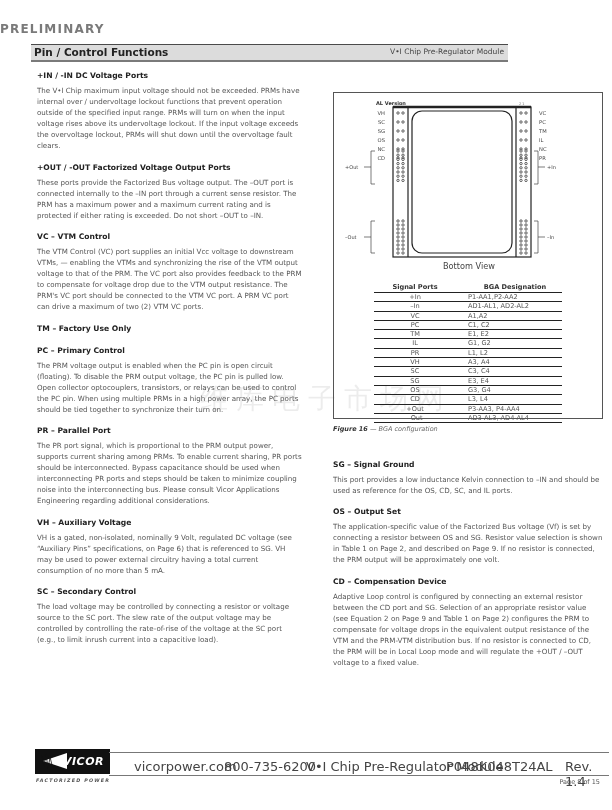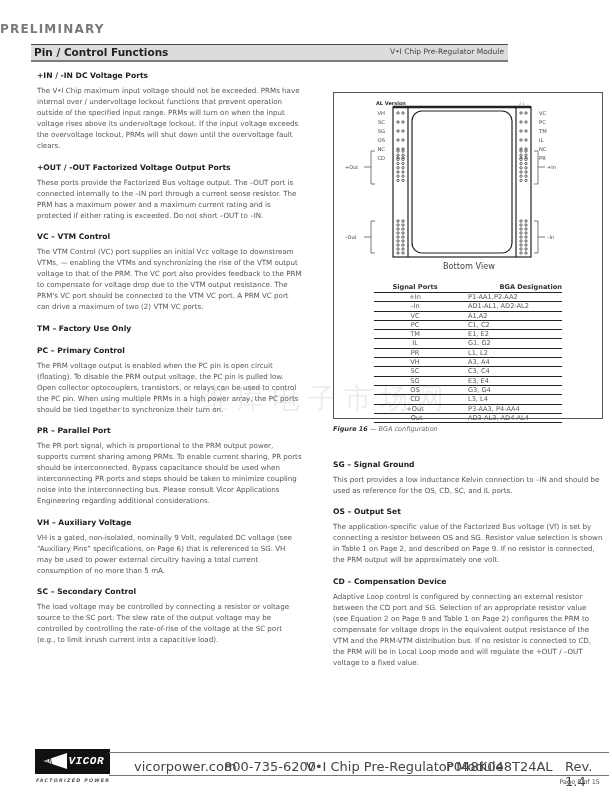--- a/index.html
+++ b/index.html
@@ -24,32 +24,32 @@
 
   .figure-box { position: absolute; left: 333px; top: 92px; width: 270px; height: 327px;
                 border: 1px solid #555; box-sizing: border-box; padding-left: 39px; }
   .fig-caption { position: absolute; left: 333px; top: 425px; font-size: 6.5px; color: #666; font-style: italic; }
   .fig-caption b { color: #333; font-style: italic; }
 
   .diagram { position: absolute; left: 0; top: 0; }
   .bottom-view { position: absolute; left: 0; width: 270px; top: 168px; text-align: center; font-size: 8.2px; color: #444; }
 
   table.bga { position: absolute; left: 40px; top: 190px; width: 188px; border-collapse: collapse; font-size: 6.6px; color: #555; }
-  table.bga th { font-weight: bold; color: #333; text-align: right; padding: 0 0 0 0; line-height: 9px; border-bottom: 1px solid #222; }
+  table.bga th { font-weight: bold; color: #333; text-align: center; padding: 0 0 0 0; line-height: 9px; border-bottom: 1px solid #222; }
   table.bga td { line-height: 8.3px; padding: 0; border-bottom: 1px solid #222; }
   table.bga td.sig { text-align: center; width: 82px; }
   table.bga th.sig { text-align: center; }
   table.bga td.des, table.bga th.des { padding-left: 12px; }
 
   .watermark { position: absolute; left: 200px; top: 380px; font-size: 28px; color: #000; opacity: 0.07;
                letter-spacing: 8px; font-family: "DejaVu Serif", serif; white-space: nowrap; }
 
   .footer-line-top { position: absolute; left: 109px; top: 752px; width: 500px; border-top: 1px solid #777; }
   .footer-line-bot { position: absolute; left: 109px; top: 775px; width: 500px; border-top: 1px solid #777; }
-  .footer-logo { position: absolute; left: 35px; top: 749px; width: 75px; height: 25px; background: #111; font-family: Liberation Mono, monospace; }
+  .footer-logo { position: absolute; left: 35px; top: 749px; width: 75px; height: 25px; background: #111; }
   .footer-logo .brand { position: absolute; right: 6px; top: 6px; color: #fff; font-weight: bold; font-style: italic; font-size: 11px; letter-spacing: 0.5px; }
   .footer-tag { position: absolute; left: 36px; top: 778px; font-size: 4.8px; letter-spacing: 1.2px; color: #555; font-style: italic; font-weight: bold; }
   .footer-item { position: absolute; top: 759px; font-size: 13px; color: #444; }
   .page-num { position: absolute; right: 12px; top: 778px; font-size: 6.5px; color: #555; }
 </style>
 </head>
 <body>
 
 <div class="prelim">PRELIMINARY</div>
 

